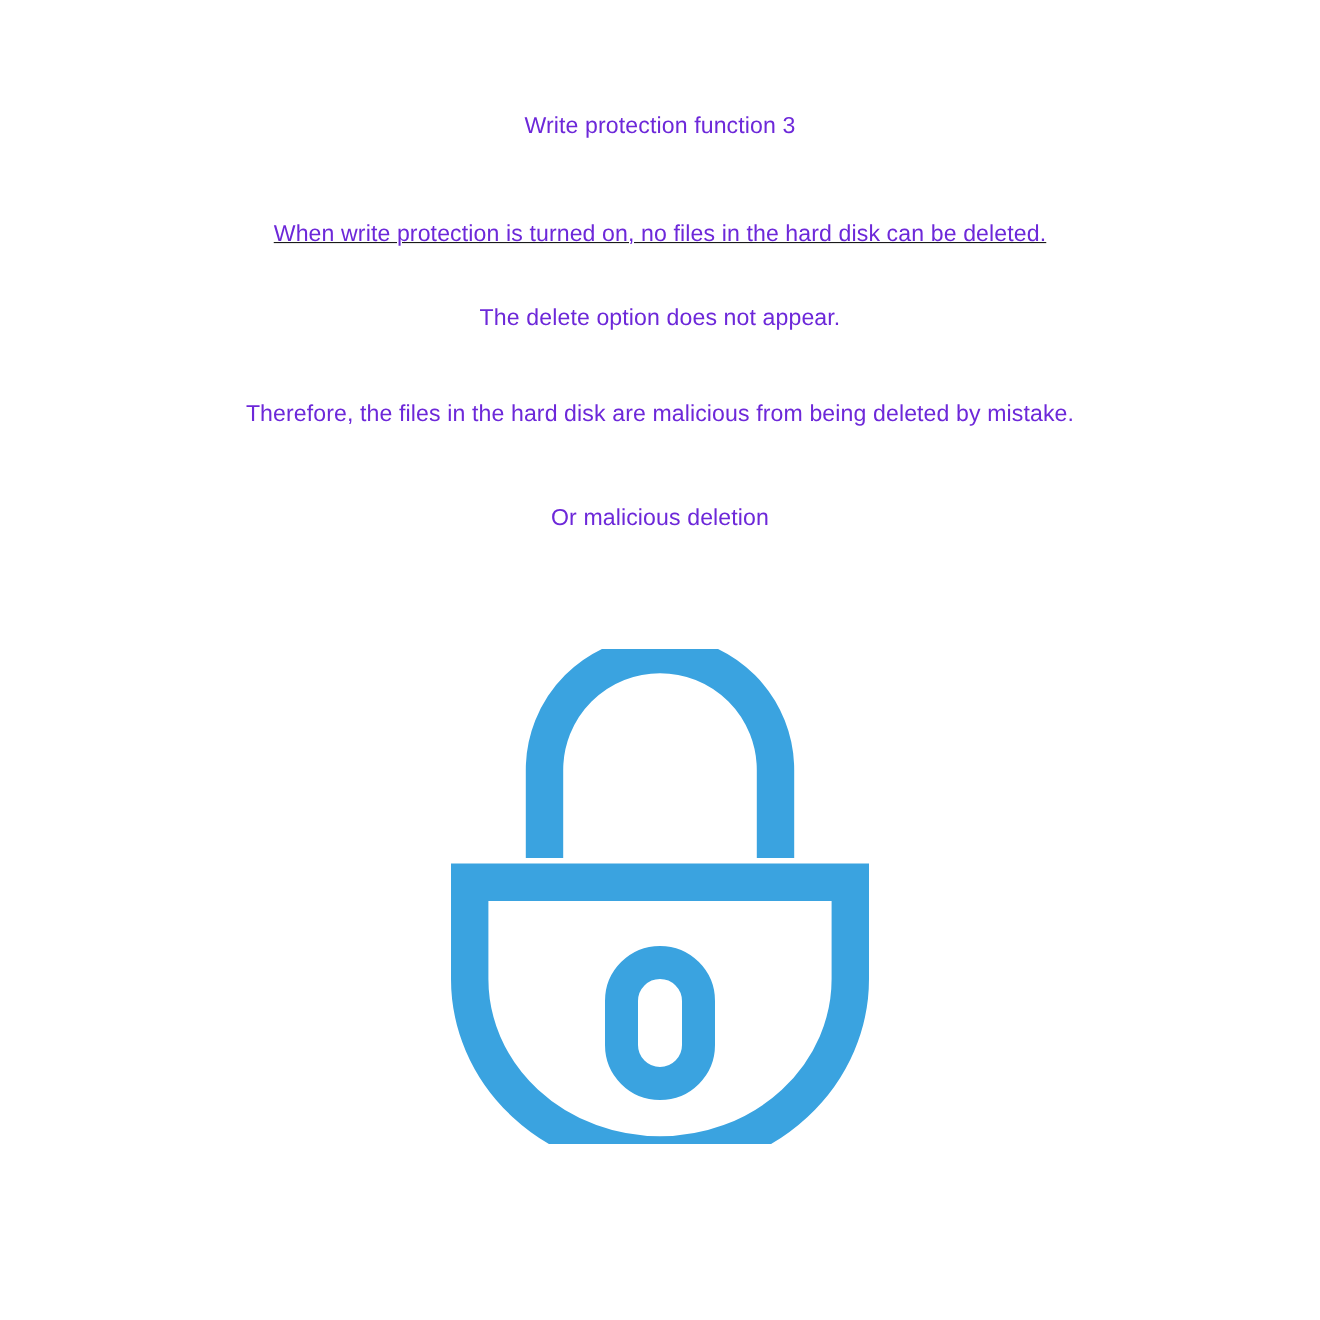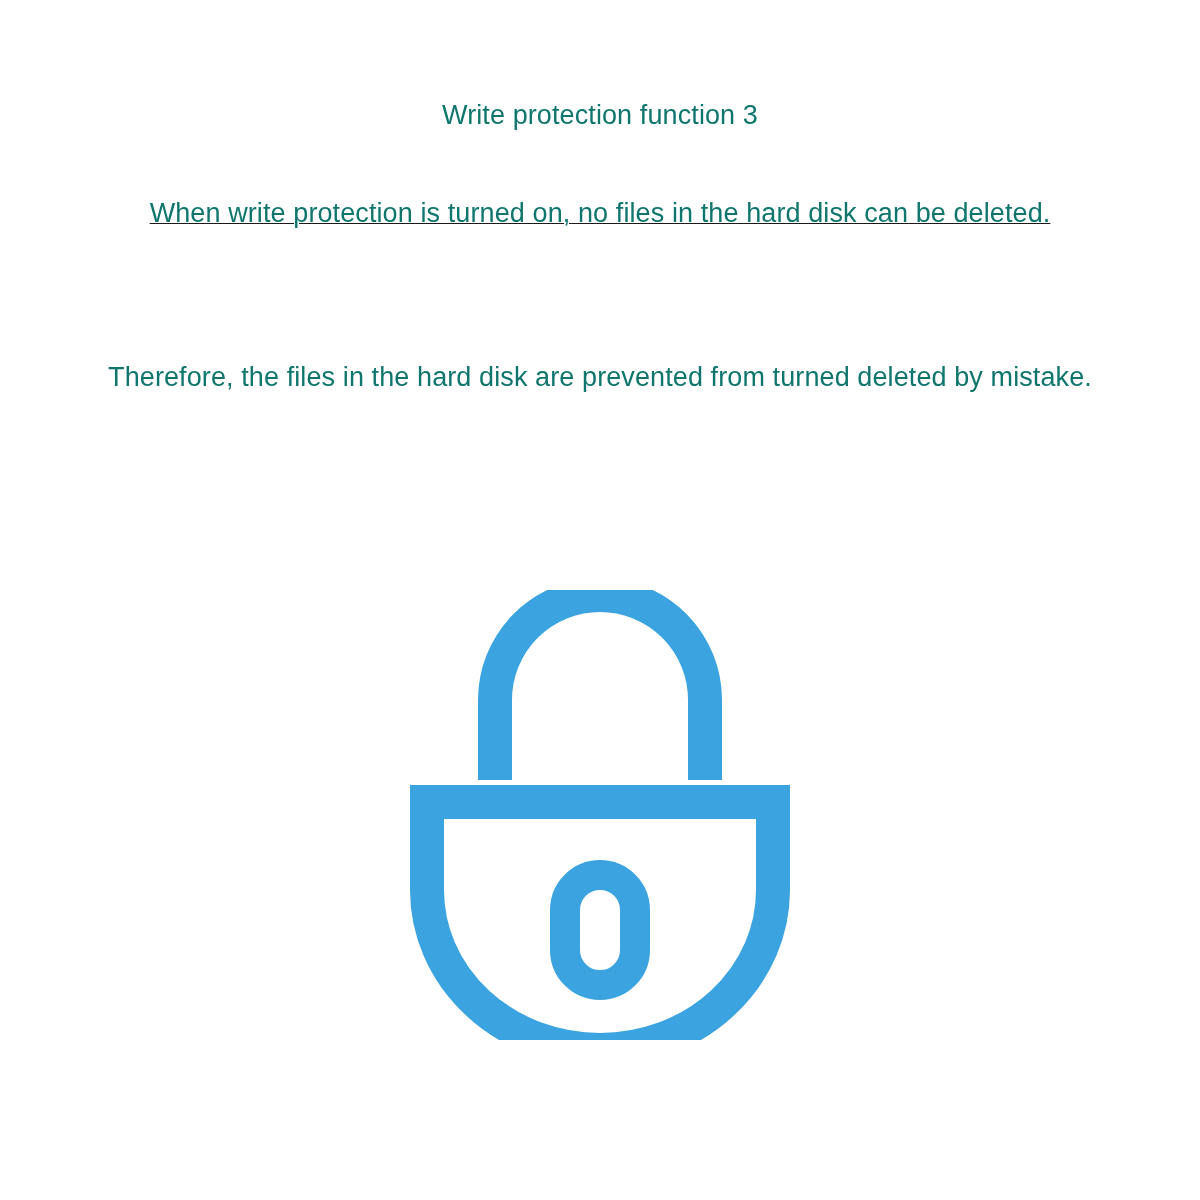--- a/index.html
+++ b/index.html
@@ -20,23 +20,23 @@
     height: 1200px;
     background: #ffffff;
   }
   .text-block {
     position: absolute;
     left: 0;
     width: 1200px;
     text-align: center;
   }
   .line {
-    font-size: 27px;
+    font-size: 21px;
     line-height: 30px;
-    color: #0f766e;
+    color: #6d28d9;
     letter-spacing: 0.1px;
     white-space: nowrap;
   }
   .line-title { top: 100px; }
   .line-1 { top: 198px; text-decoration: underline; }
   .line-2 { top: 274px; }
   .line-3 { top: 362px; }
   .line-4 { top: 456px; }
 
   .lock-wrap {
@@ -57,25 +57,31 @@
 <div class="page">
 
   <div class="text-block line-title">
     <span class="line">Write protection function 3</span>
   </div>
 
   <div class="text-block line-1">
     <span class="line">When write protection is turned on, no files in the hard disk can be deleted.</span>
   </div>
 
+  <div class="text-block line-2">
+    <span class="line">The delete option does not appear.</span>
+  </div>
 
   <div class="text-block line-3">
-    <span class="line">Therefore, the files in the hard disk are prevented from turned deleted by mistake.</span>
+    <span class="line">Therefore, the files in the hard disk are malicious from being deleted by mistake.</span>
   </div>
 
+  <div class="text-block line-4">
+    <span class="line">Or malicious deletion</span>
+  </div>
 
   <div class="lock-wrap">
     <svg class="lock-svg" width="380" height="450" viewBox="0 0 380 450">
 
       <path d="M85 190 L85 110 A105 105 0 0 1 295 110 L295 190" fill="none" stroke="#3aa3e0" stroke-width="34" stroke-linecap="butt"></path>
 
       <path d="M17 212 L363 212 L363 300 A173 160 0 0 1 17 300 Z" fill="none" stroke="#3aa3e0" stroke-width="34" stroke-linejoin="miter"></path>
 
       <rect x="155" y="285" width="70" height="110" rx="35" ry="35" fill="none" stroke="#3aa3e0" stroke-width="30"></rect>
     </svg>

